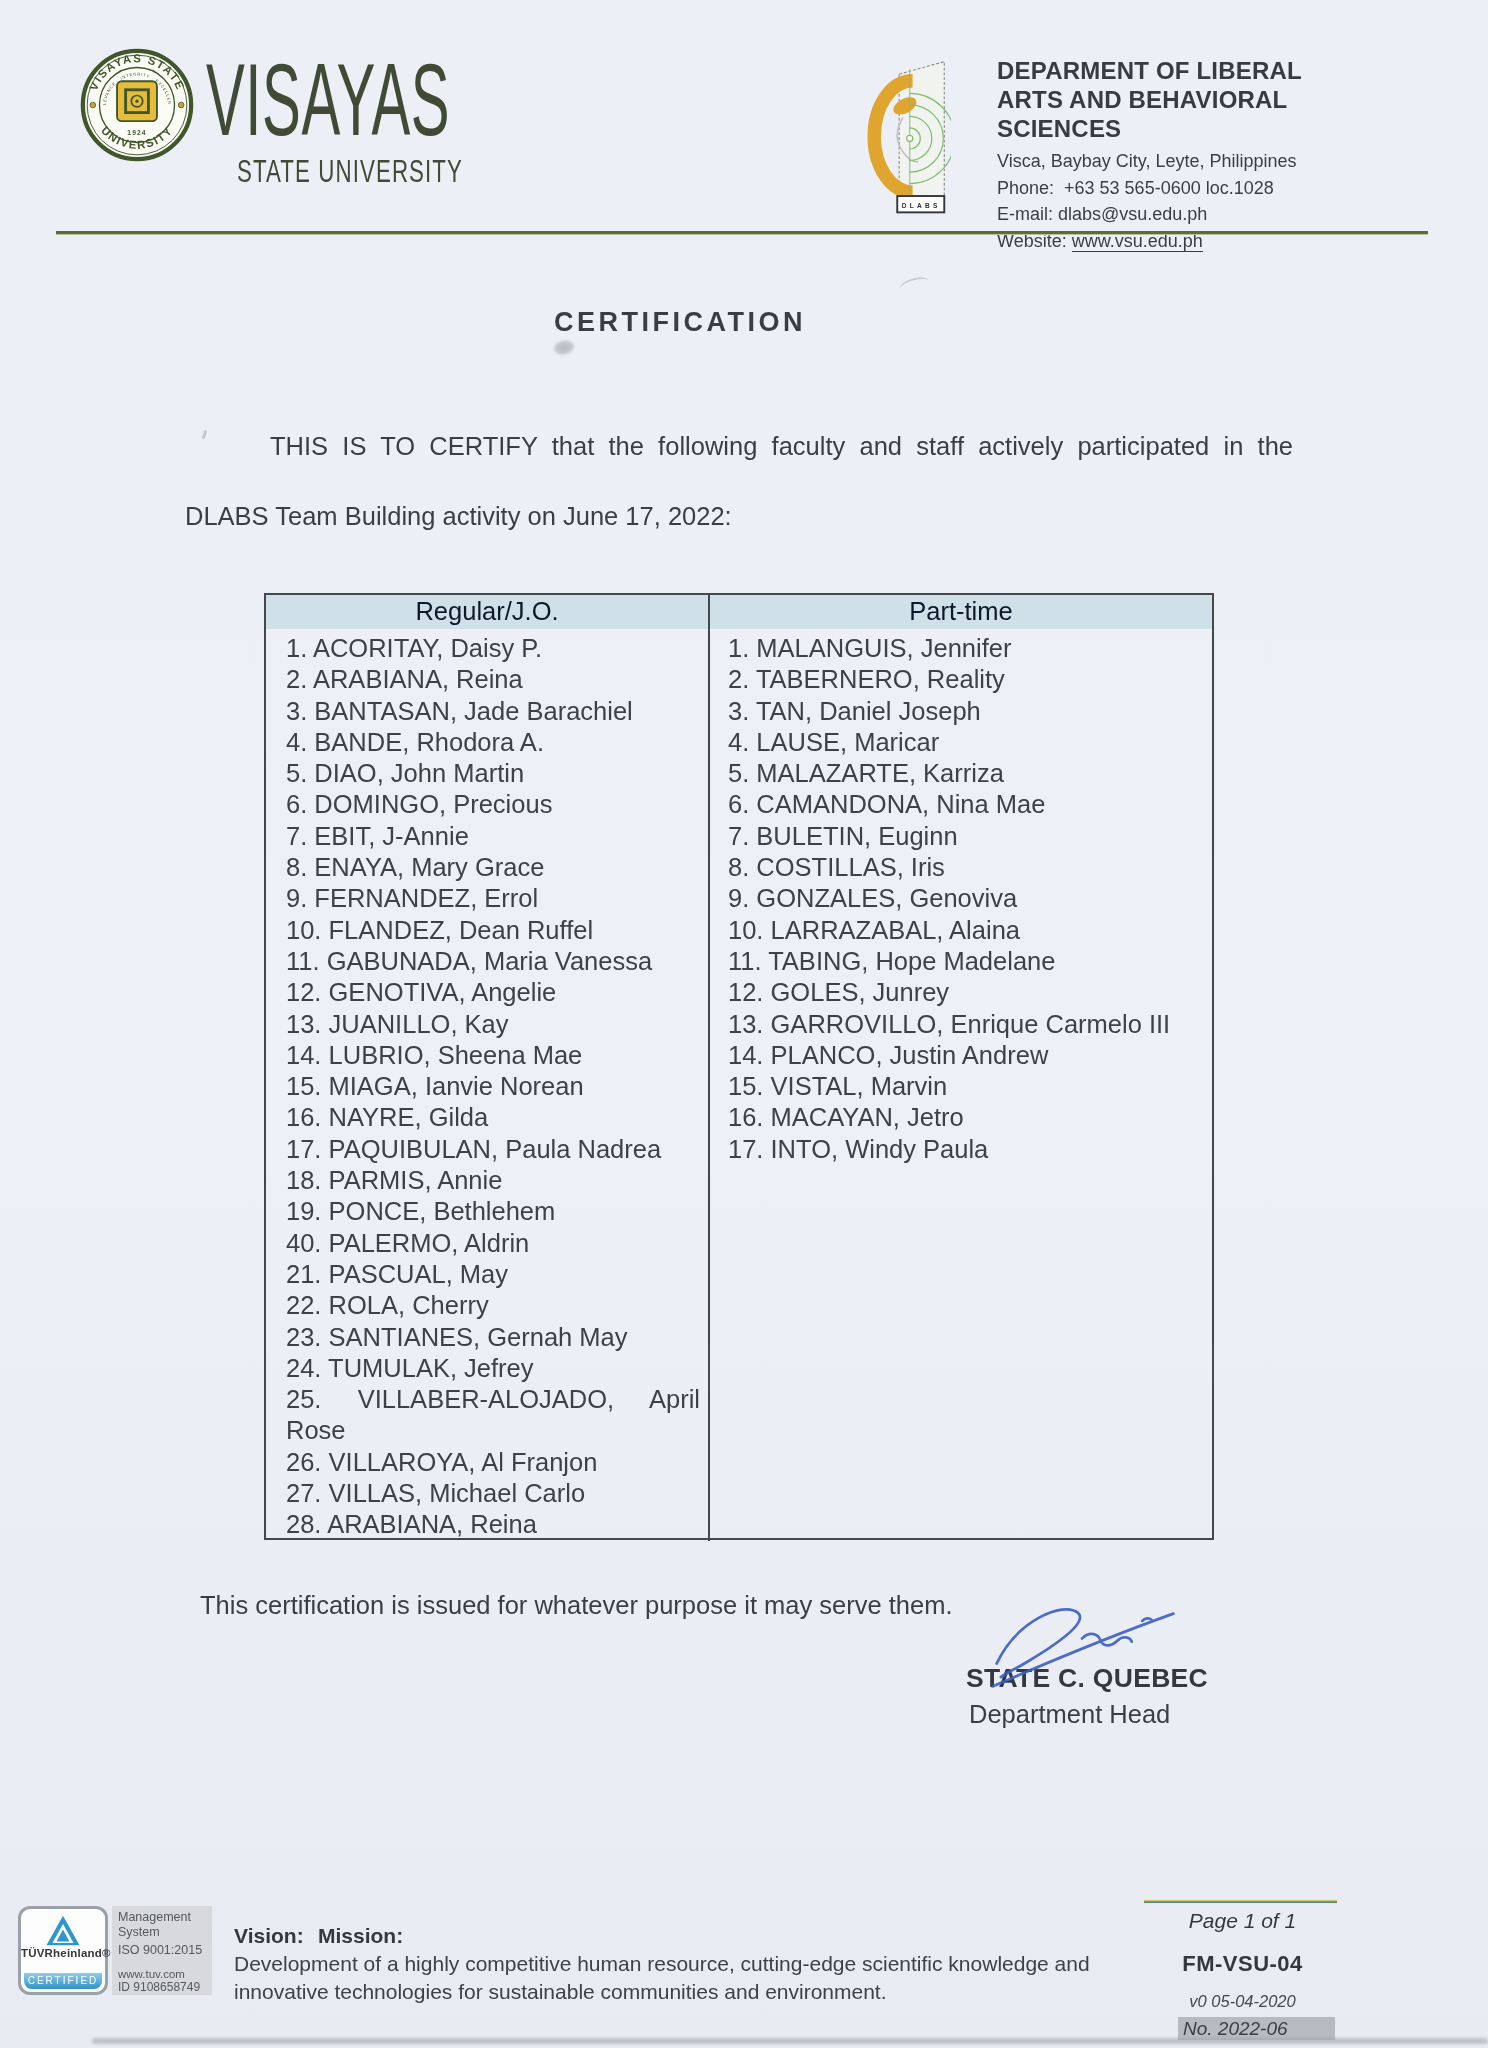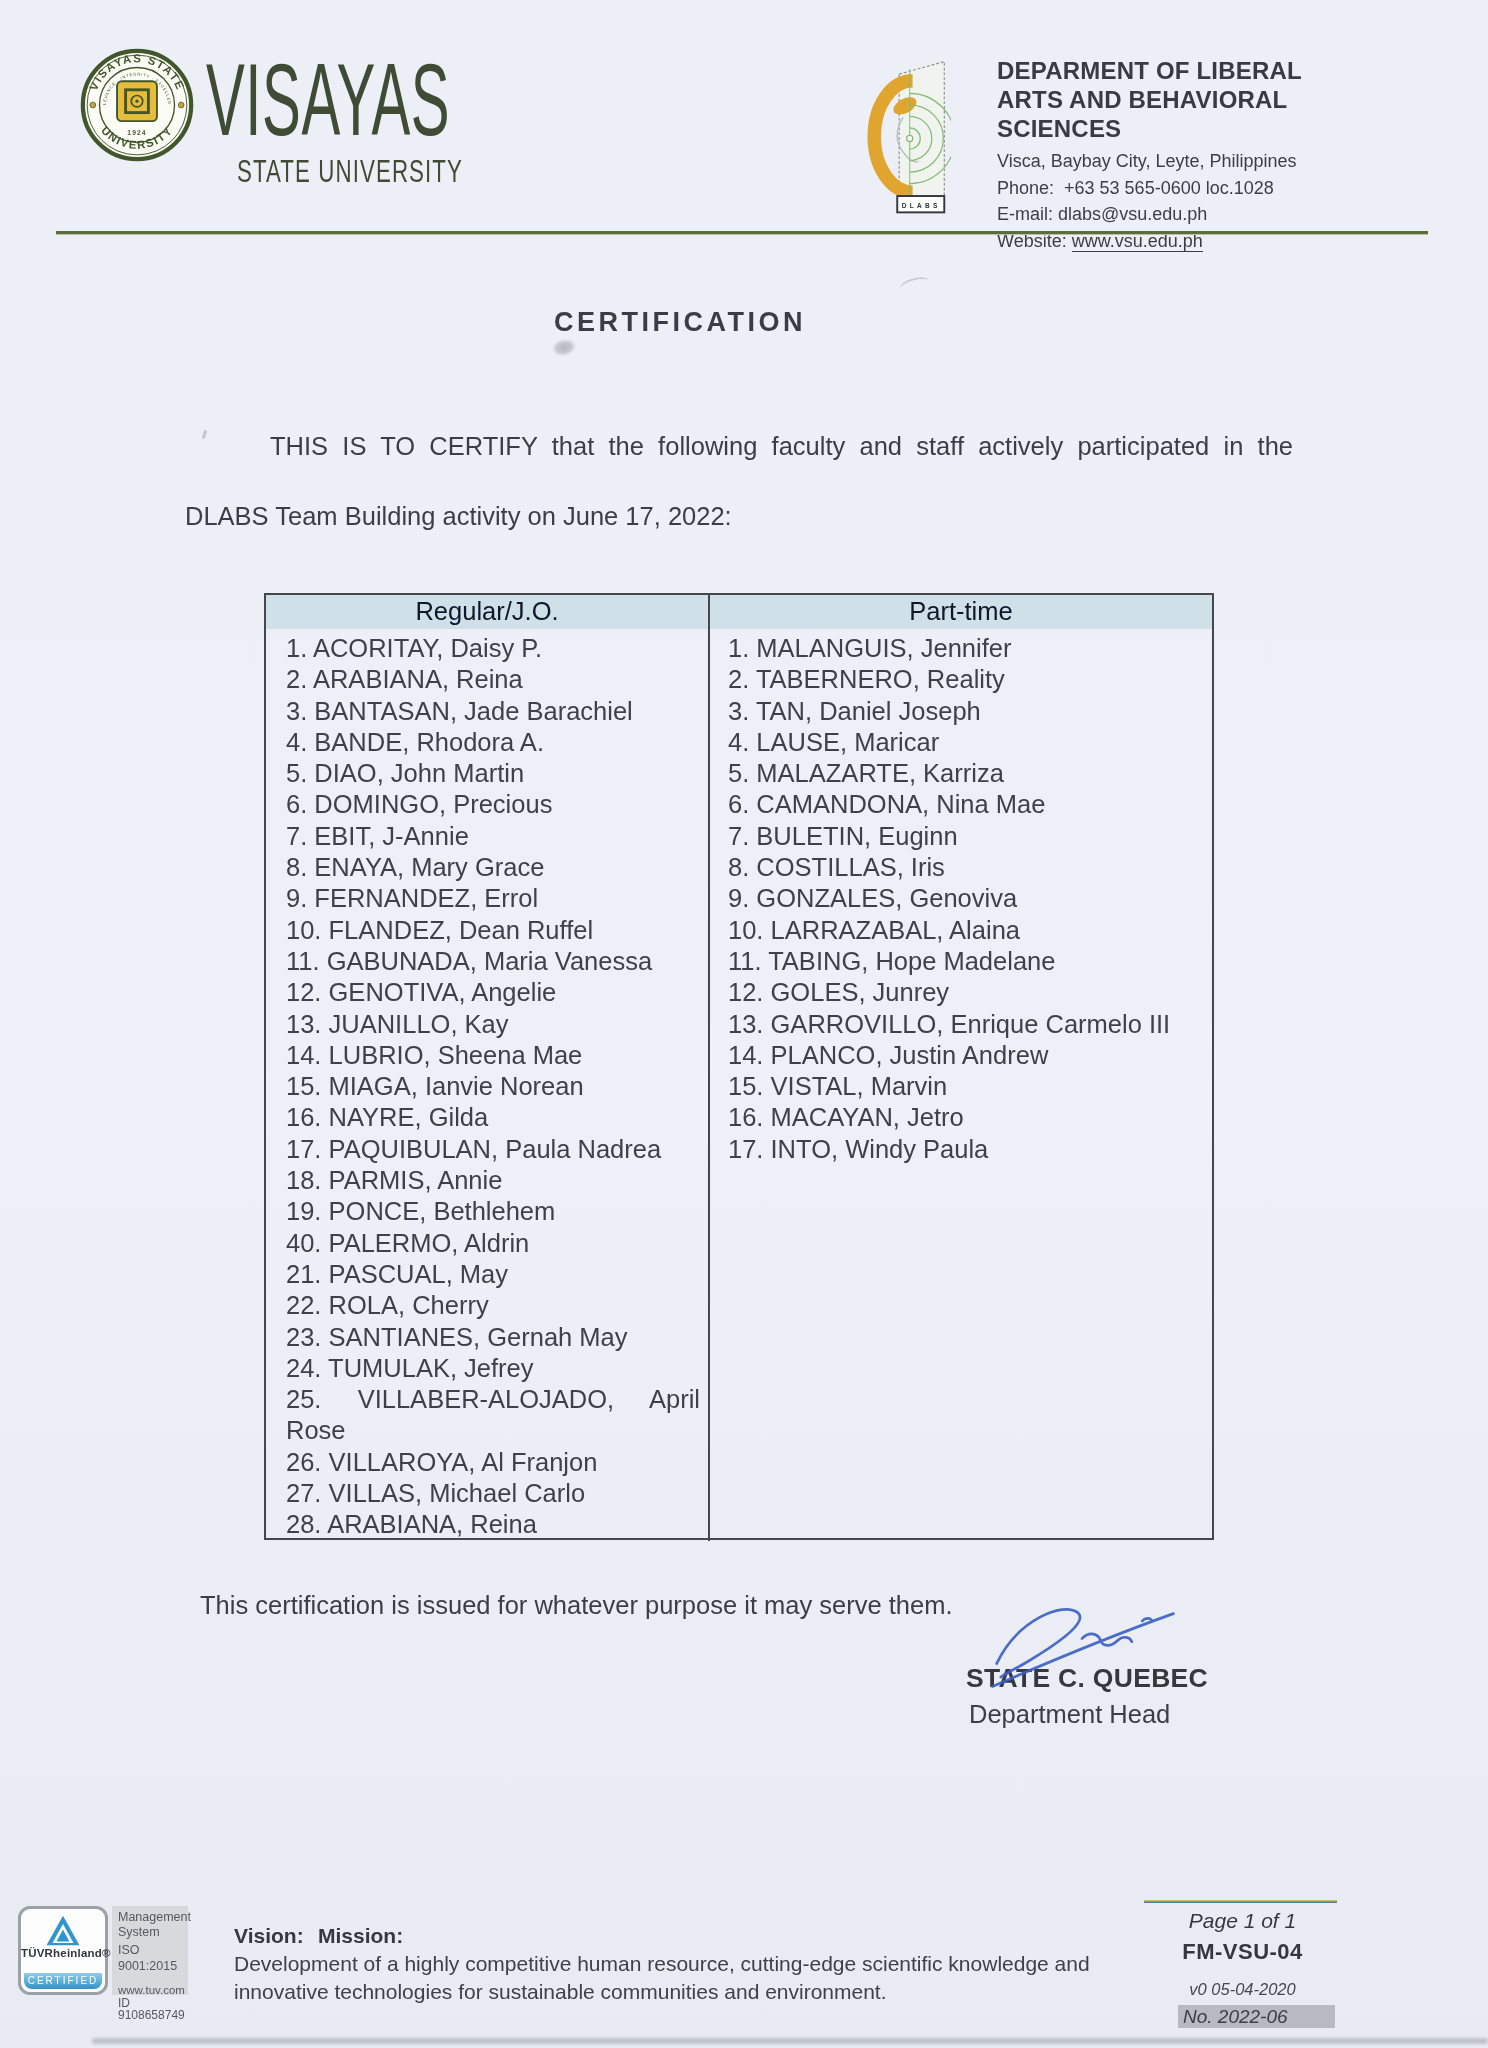--- a/index.html
+++ b/index.html
@@ -47,35 +47,35 @@
   .signature{position:absolute;left:988px;top:1597px;width:192px;height:104px;z-index:3;}
   .sig-name{position:absolute;left:966px;top:1663px;font-size:26.5px;font-weight:700;color:#35383d;letter-spacing:.3px;}
   .sig-title{position:absolute;left:969px;top:1700px;font-size:25.5px;color:#3b3e44;}
   
   .tuv-badge{position:absolute;left:18px;top:1906px;width:90px;height:89px;box-sizing:border-box;
     background:#fdfdfe;border:3px solid #9ba1a8;border-radius:12px;text-align:center;}
   .tuv-tri{display:block;margin:5px auto 0;}
   .tuv-brand{font-size:11.5px;font-weight:700;color:#33363c;letter-spacing:.2px;line-height:13px;}
   .tuv-band{position:absolute;left:3px;right:3px;bottom:3px;height:16px;border-radius:0 0 8px 8px;
     background:linear-gradient(180deg,#8ecdee,#3391c4);color:#fff;font-size:10px;letter-spacing:2px;line-height:16px;}
-  .tuv-box{position:absolute;left:112px;top:1906px;width:76px;height:89px;background:#d7d9dd;
+  .tuv-box{position:absolute;left:112px;top:1906px;width:100px;height:89px;background:#d7d9dd;
     padding:4px 0 0 6px;box-sizing:border-box;color:#55585e;}
   .tuv-box .s1{font-size:12.5px;line-height:15px;}
   .tuv-box .s2{font-size:12.5px;line-height:16px;margin-top:2px;}
   .tuv-box .s3{font-size:11.5px;line-height:13px;margin-top:10px;}
   .tuv-box .s4{font-size:12px;line-height:12px;}
   .vm{position:absolute;left:234px;top:1922px;display:grid;grid-template-columns:84px 900px;column-gap:0;}
   .vm .lbl{font-weight:700;font-size:21px;line-height:28px;color:#35383d;}
   .vm .txt{font-size:21px;line-height:28px;color:#3e4146;}
   .vm .nowrapline{white-space:nowrap;}
   .vm .wrapline{width:865px;}
   .fright{position:absolute;left:1150px;top:1900px;width:185px;}
   .fr-line{height:3px;width:193px;margin-left:-6px;background:linear-gradient(180deg,#cdc04e 0%,#cdc04e 45%,#49849e 55%,#49849e 100%);}
   .fr-page{font-size:21px;font-style:italic;text-align:center;margin-top:6px;color:#34373c;}
-  .fr-code{font-size:22px;font-weight:700;text-align:center;margin-top:6px;letter-spacing:.5px;color:#34373c;}
+  .fr-code{font-size:22px;font-weight:700;text-align:center;margin-top:18px;letter-spacing:.5px;color:#34373c;}
   .fr-ver{font-size:16.5px;font-style:italic;text-align:center;margin-top:15px;color:#44474c;}
   .fr-num{margin:6px 0 0 28px;width:157px;height:23px;background:#b7bac0;
     font-size:19px;font-style:italic;line-height:23px;padding-left:5px;box-sizing:border-box;color:#3d4045;}
   
   .smudge1{position:absolute;left:553px;top:340px;width:22px;height:15px;border-radius:50%;
     background:radial-gradient(ellipse at center,#878c95 0%,#a7abb3 55%,transparent 75%);
     opacity:.55;filter:blur(1px);transform:rotate(-12deg);}
   .smudge2{position:absolute;left:900px;top:278px;width:30px;height:12px;border-top:2px solid #9aa0a8;
     border-radius:50%;opacity:.45;transform:rotate(-14deg);}
   .smudge3{position:absolute;left:203px;top:430px;width:3px;height:9px;background:#8f949c;

